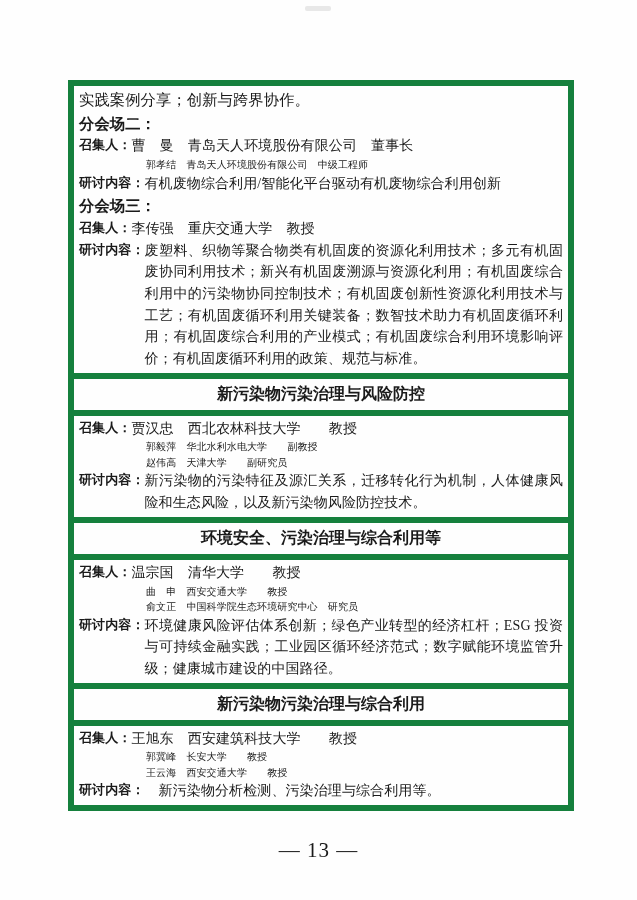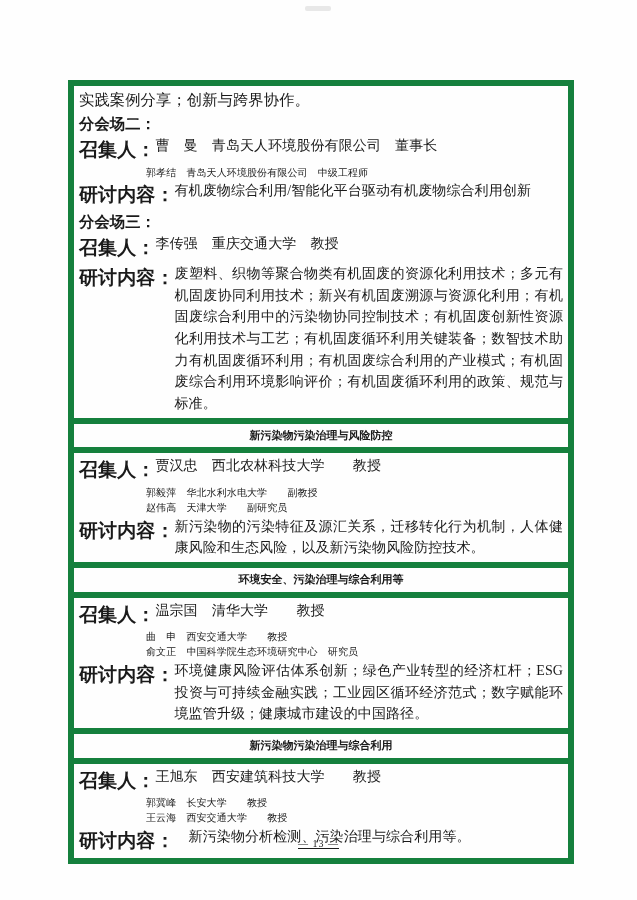--- a/index.html
+++ b/index.html
@@ -37,32 +37,32 @@
   }
   .cell-inner {
     padding: 2px 5px 3px 5px;
     font-size: 15.3px;
     line-height: 1.52;
     letter-spacing: 0.1px;
   }
   .section-head {
     text-align: center;
     font-weight: bold;
-    font-size: 11px;
+    font-size: 16px;
     line-height: 1.5;
     padding: 3px 4px 4px 4px;
   }
   .row-flex {
     display: flex;
     align-items: flex-start;
   }
   .label {
     white-space: nowrap;
     flex: 0 0 auto;
-    font-size: 19px;
+    font-size: 13px;
     line-height: 1.55;
   }
   .label-bold {
     font-weight: bold;
   }
   .body-text {
     flex: 1 1 auto;
     font-size: 14px;
     line-height: 1.55;
     text-align: justify;
@@ -78,23 +78,22 @@
   }
   .bold {
     font-weight: bold;
   }
   .page-number {
     position: absolute;
     left: 0;
     top: 838px;
     width: 637px;
     text-align: center;
-    font-size: 10px;
+    font-size: 21px;
     letter-spacing: 1px;
-    text-decoration: underline;
   }
   .top-mark {
     position: absolute;
     left: 305px;
     top: 6px;
     width: 26px;
     height: 5px;
     background: #e8e8e8;
     border-radius: 2px;
   }

